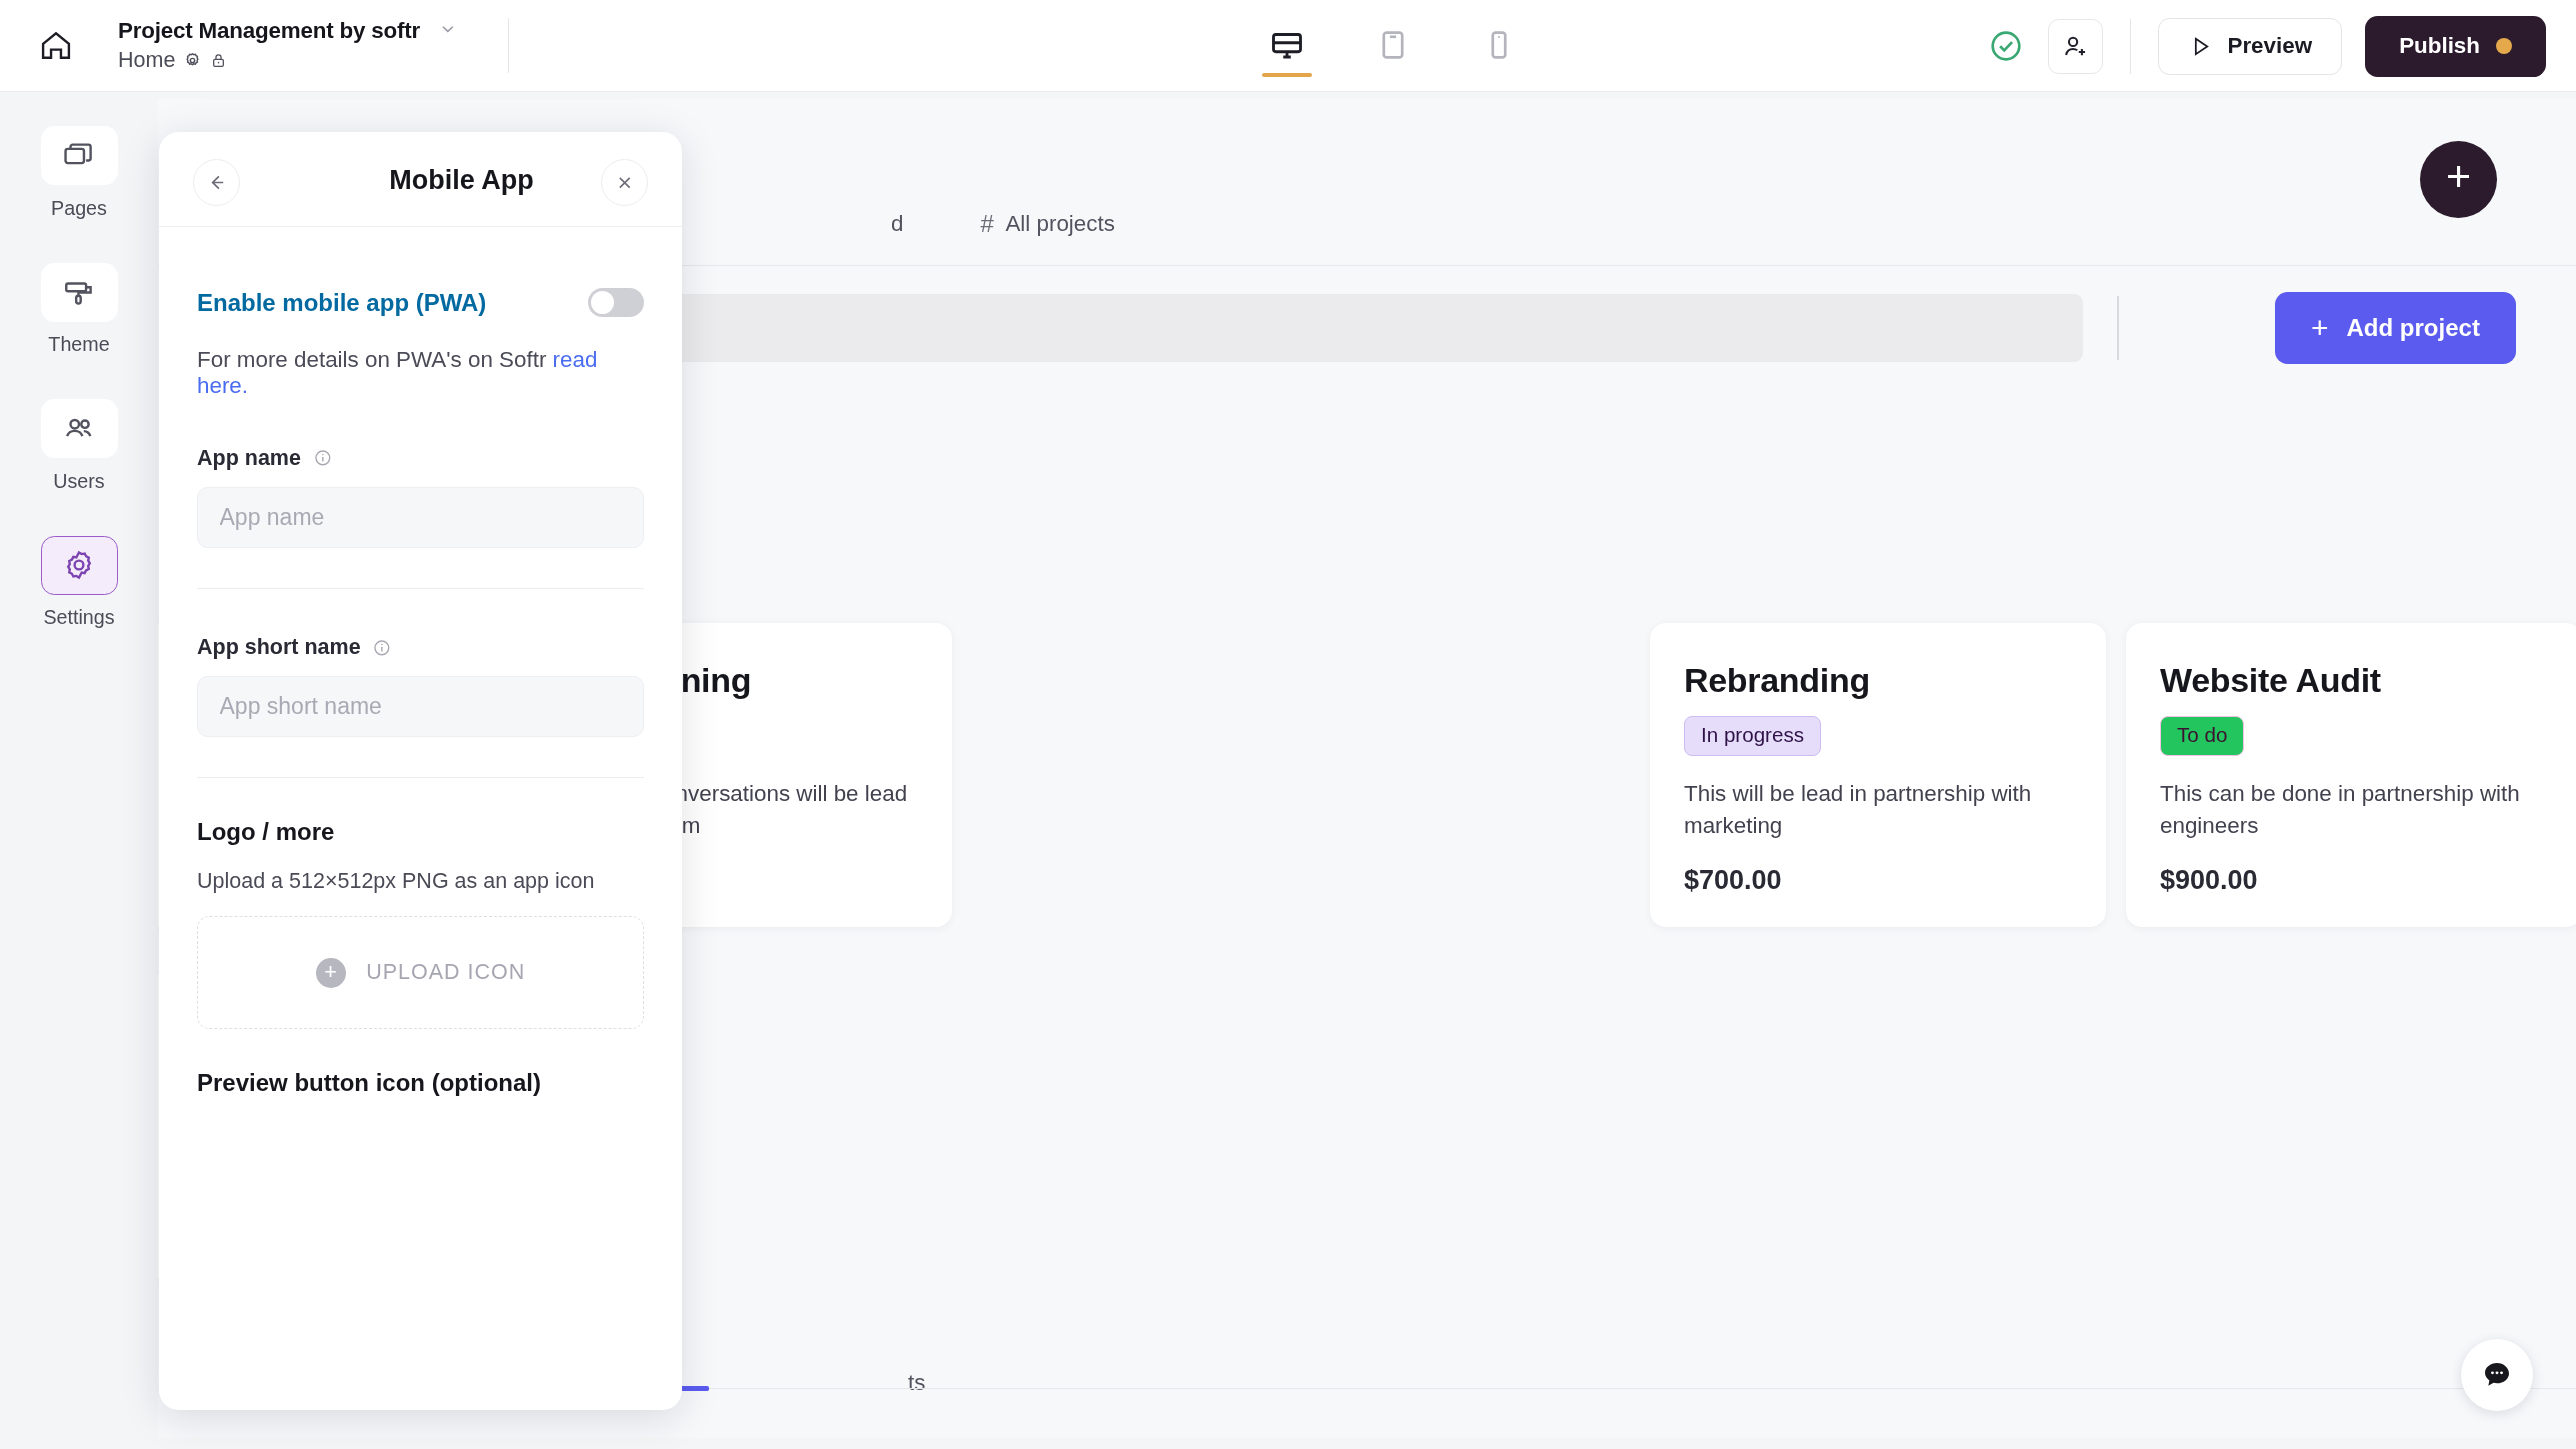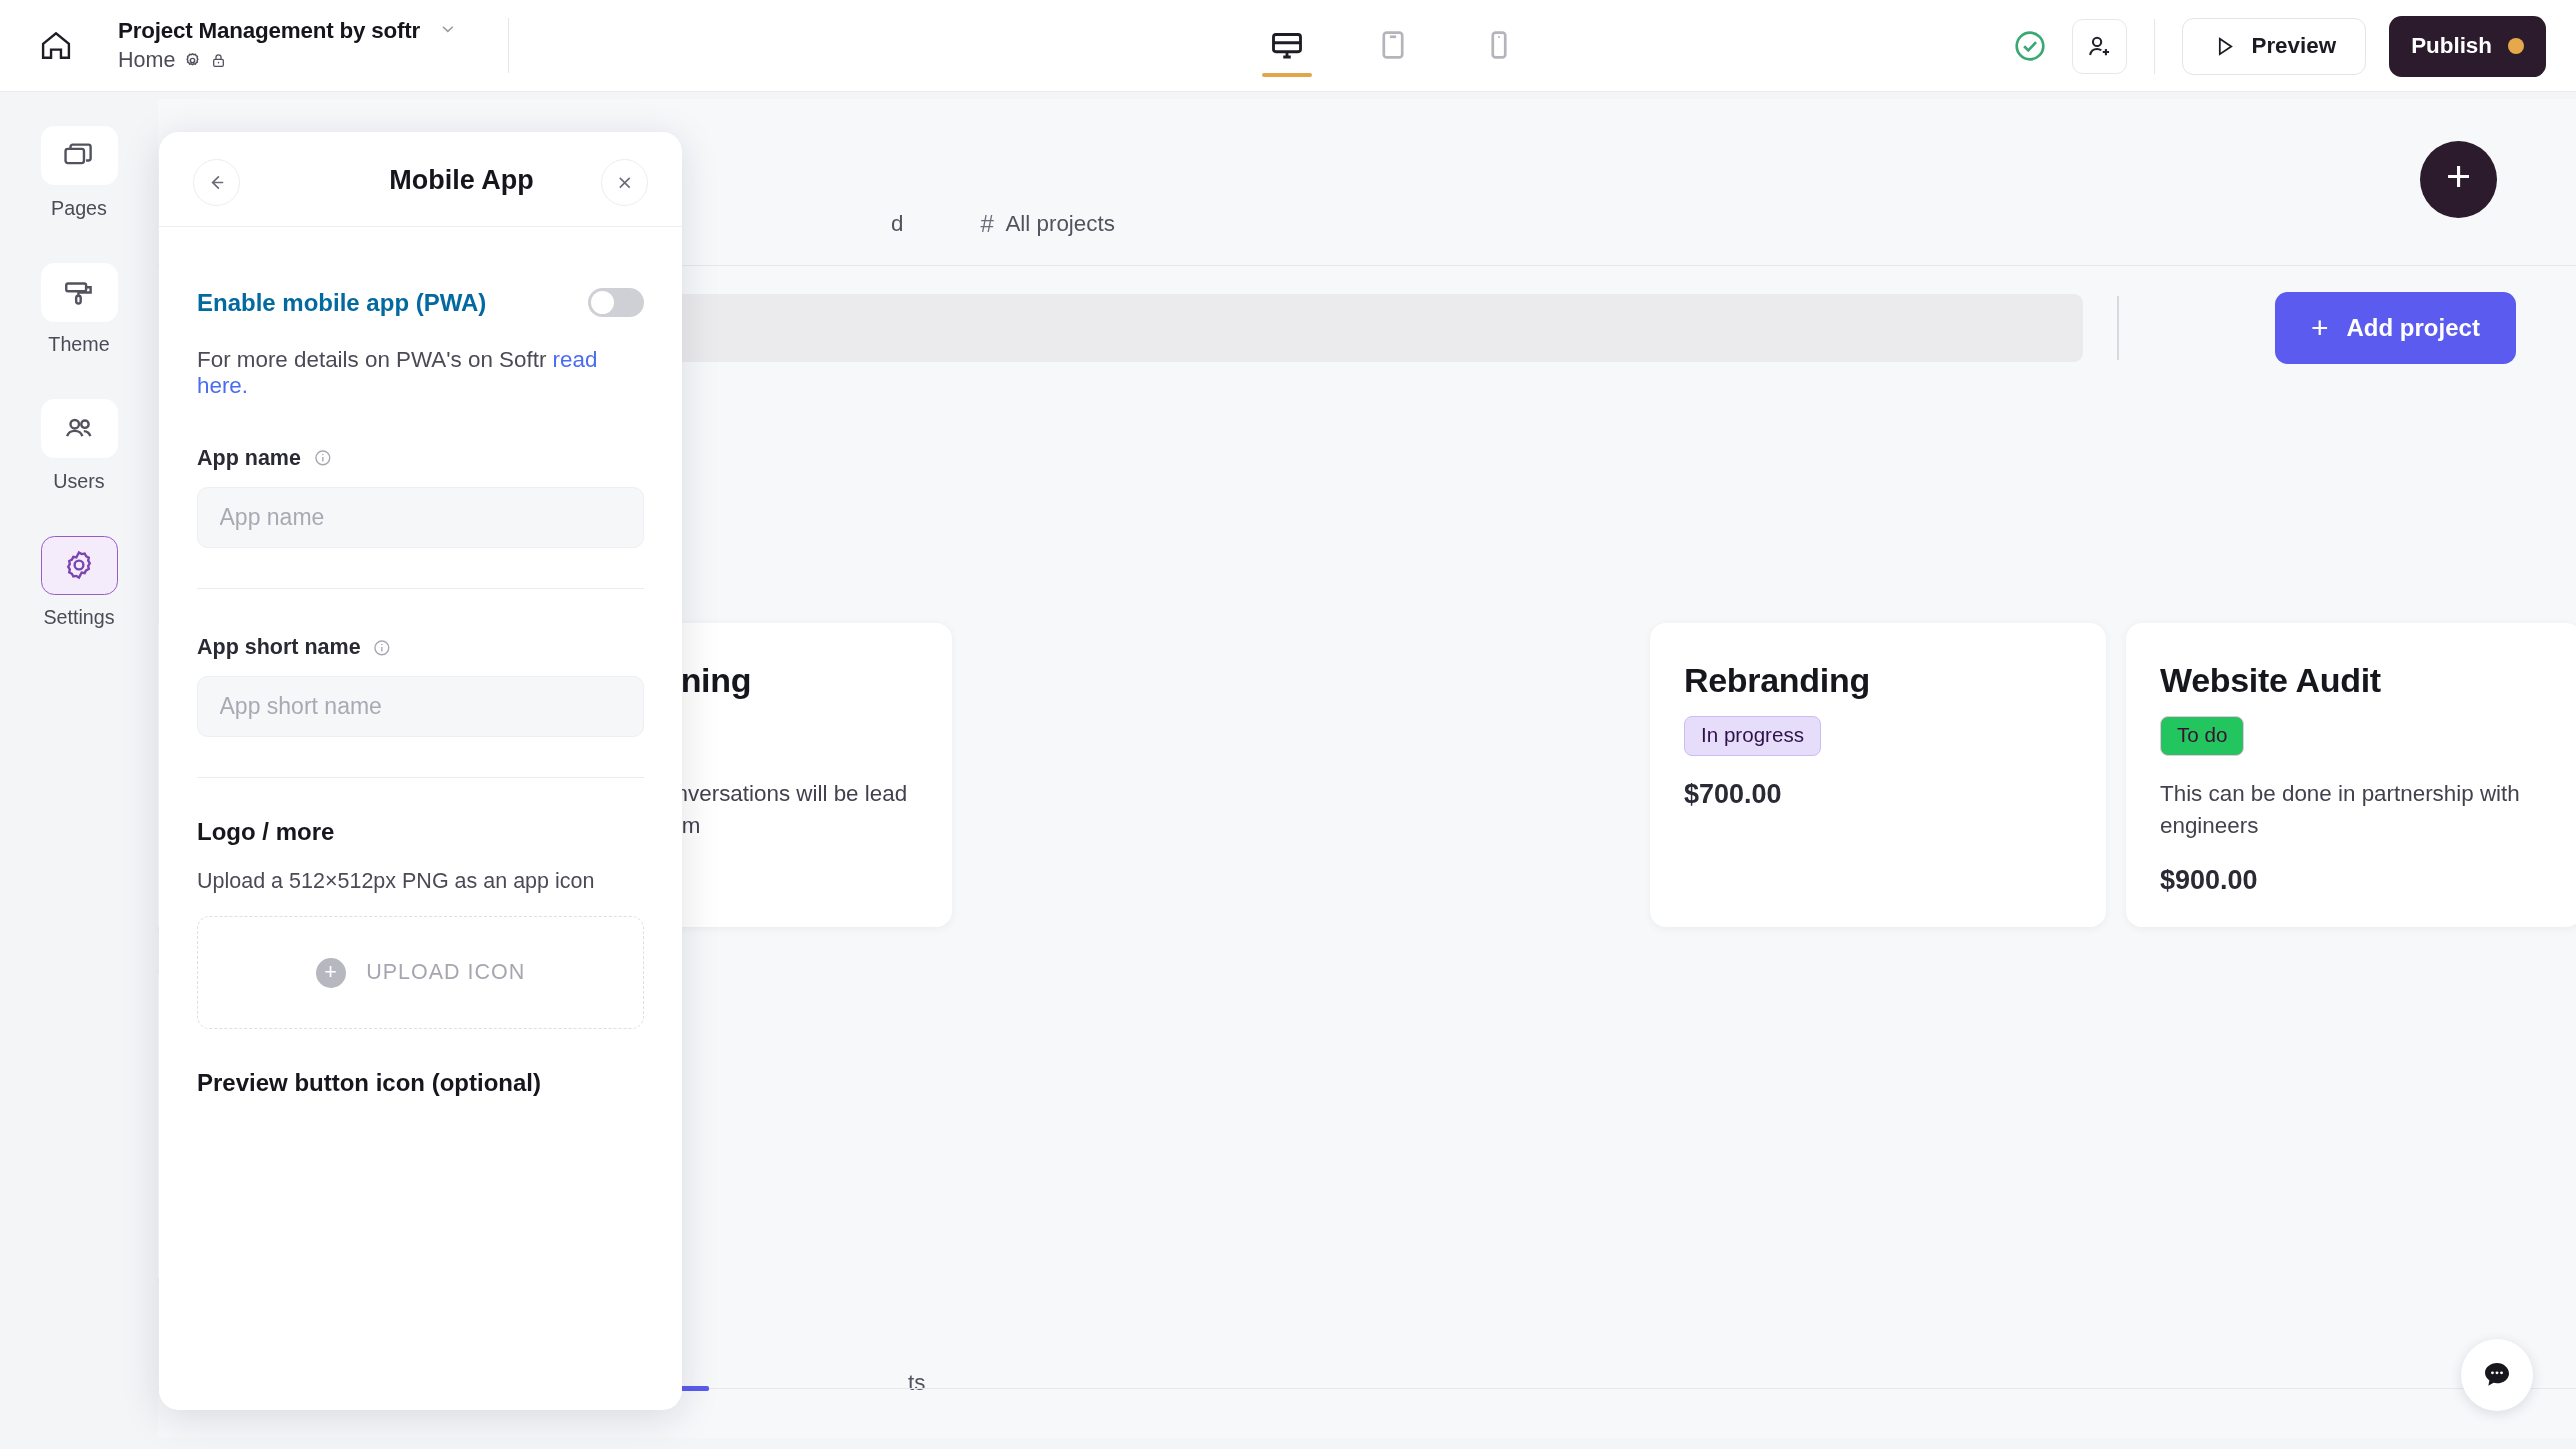--- a/index.html
+++ b/index.html
@@ -45,21 +45,21 @@
     display: flex; align-items: center; justify-content: center; background: #fff; cursor:pointer;
     color: #20202a;
   }
   .vsep { width: 0.9px; height: 55px; background: #e6e6ea; margin: 0 27px; }
   .preview-btn {
     height: 57px; padding: 0 29px; border: 0.9px solid #e3e3e8; border-radius: 11.6px;
     background: #fff; display:flex; align-items:center; gap: 14.3px; cursor:pointer;
     font-size: 22.4px; font-weight: 600; color: #1b1b24;
   }
   .publish-btn {
-    height: 61px; margin-left: 23px; padding: 0 22px; border-radius: 12.5px;
+    height: 61px; margin-left: 23px; padding: 0 34px; border-radius: 12.5px;
     background: #2b1b2c; color: #fff; display:flex; align-items:center; gap: 16px;
     font-size: 22.4px; font-weight: 700; cursor:pointer;
   }
   .publish-dot { width: 16px; height: 16px; border-radius: 50%; background: #e5a94c; }
 
   
   .rail {
     position: absolute; left: 0; top: 92px; width: 158px; height: 1357px;
     background: #f4f5f7; z-index: 25;
     padding-top: 34px;
@@ -247,20 +247,21 @@
       <div class="card" style="left:338px; top:0px;">
         <div class="card-title">SEO Planning</div>
         <div class="badge inprogress">In progress</div>
         <div class="card-desc">All strategic conversations will be lead by the SEO team</div>
         <div class="card-price">$400.00</div>
       </div>
 
       <div class="card" style="left:1492px; top:0px;">
         <div class="card-title">Rebranding</div>
         <div class="badge inprogress">In progress</div>
+        <div class="card-desc">This will be lead in partnership with marketing</div>
         <div class="card-price">$700.00</div>
       </div>
 
       <div class="card" style="left:1968px; top:0px;">
         <div class="card-title">Website Audit</div>
         <div class="badge todo">To do</div>
         <div class="card-desc">This can be done in partnership with engineers</div>
         <div class="card-price">$900.00</div>
       </div>
     </div>

